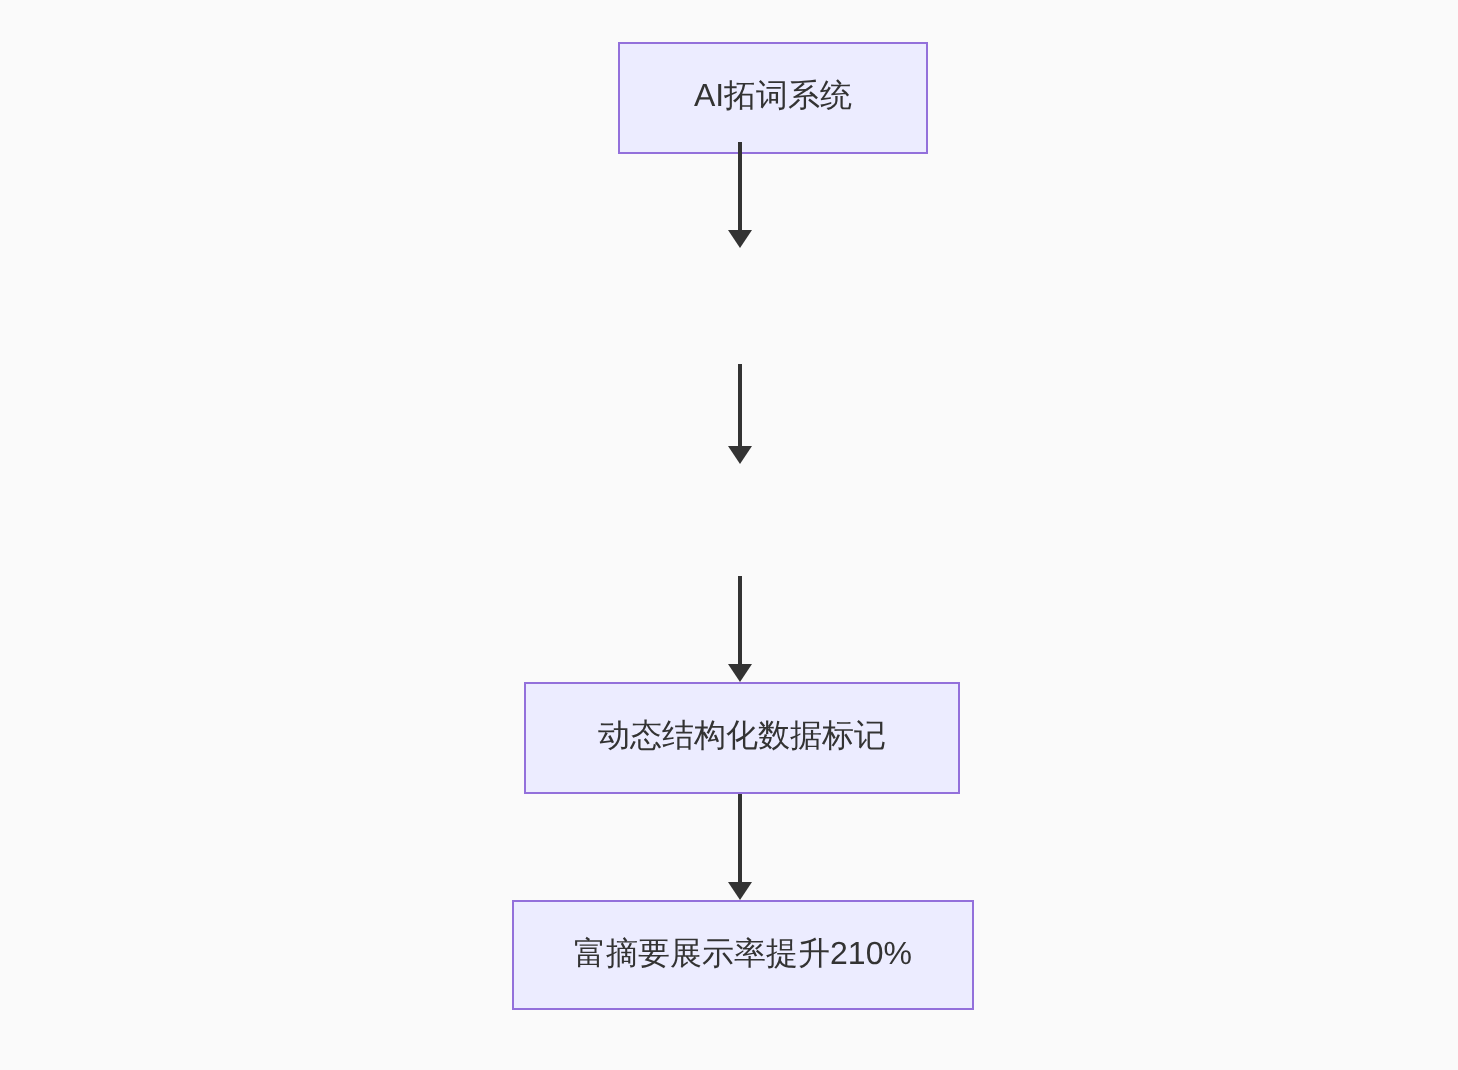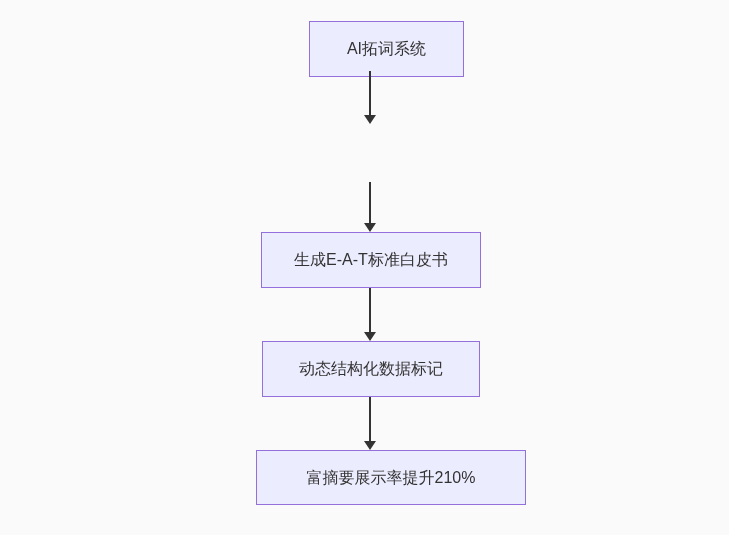--- a/index.html
+++ b/index.html
@@ -29,21 +29,21 @@
     color: #333333;
     font-size: 16px;
     text-align: center;
     line-height: 1.2;
     white-space: nowrap;
   }
   .node-1 { left: 299px; top: 21px;  width: 155px; height: 56px; margin-left: 10px; }
   .node-2 { left: 275px; top: 124px; width: 193px; height: 58px; }
   .node-3 { left: 261px; top: 232px; width: 220px; height: 56px; }
   .node-4 { left: 262px; top: 341px; width: 218px; height: 56px; text-align: right; }
-  .node-5 { left: 256px; top: 450px; width: 270px; height: 55px; text-align: right; }
+  .node-5 { left: 256px; top: 450px; width: 231px; height: 55px; text-align: right; }
 
   .edge {
     position: absolute;
     left: 364px;
     width: 13px;
   }
   .edge-1 { top: 71px;  height: 53px; }
   .edge-2 { top: 182px; height: 50px; }
   .edge-3 { top: 288px; height: 53px; }
   .edge-4 { top: 397px; height: 53px; }
@@ -79,23 +79,20 @@
     <div class="edge-line"></div>
     <div class="edge-head"></div>
   </div>
 
 
   <div class="edge edge-2">
     <div class="edge-line"></div>
     <div class="edge-head"></div>
   </div>
 
-  <div class="node node-3">
-    <span>生成E-A-T标准白皮书</span>
-  </div>
 
   <div class="edge edge-3">
     <div class="edge-line"></div>
     <div class="edge-head"></div>
   </div>
 
   <div class="node node-4">
     <span>动态结构化数据标记</span>
   </div>
 

